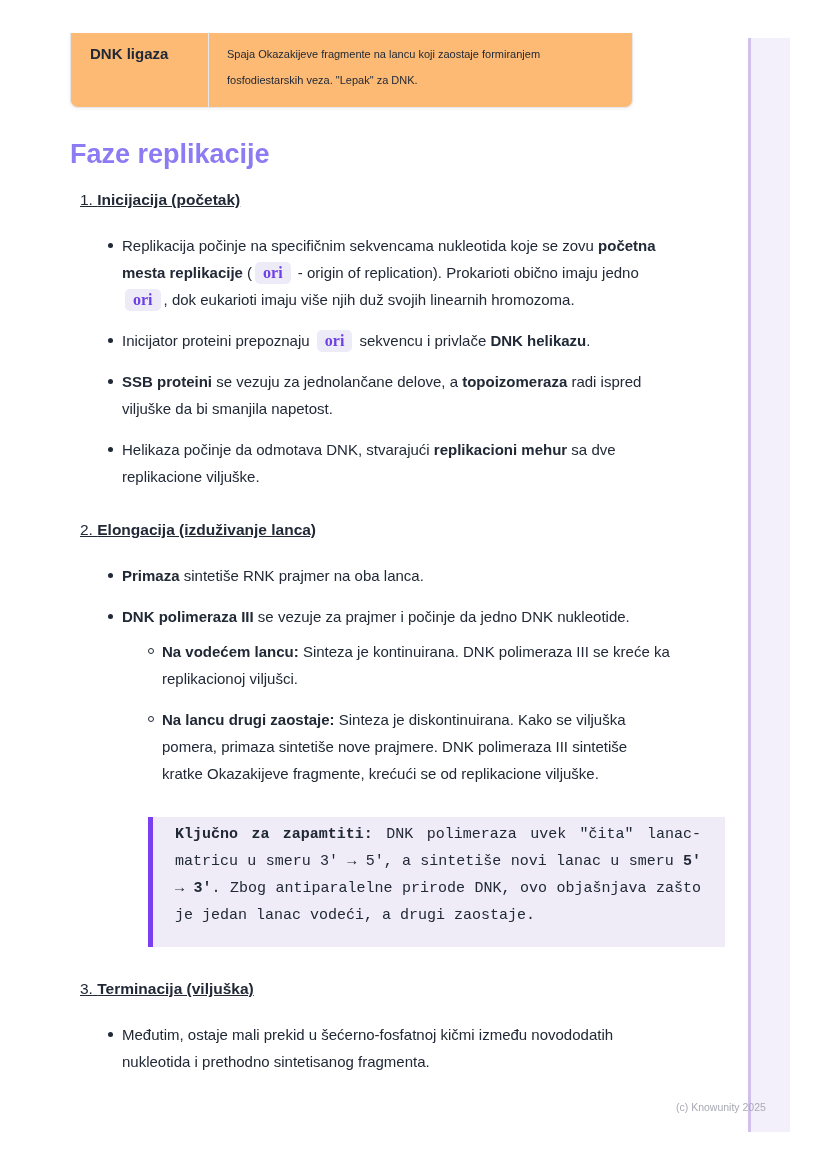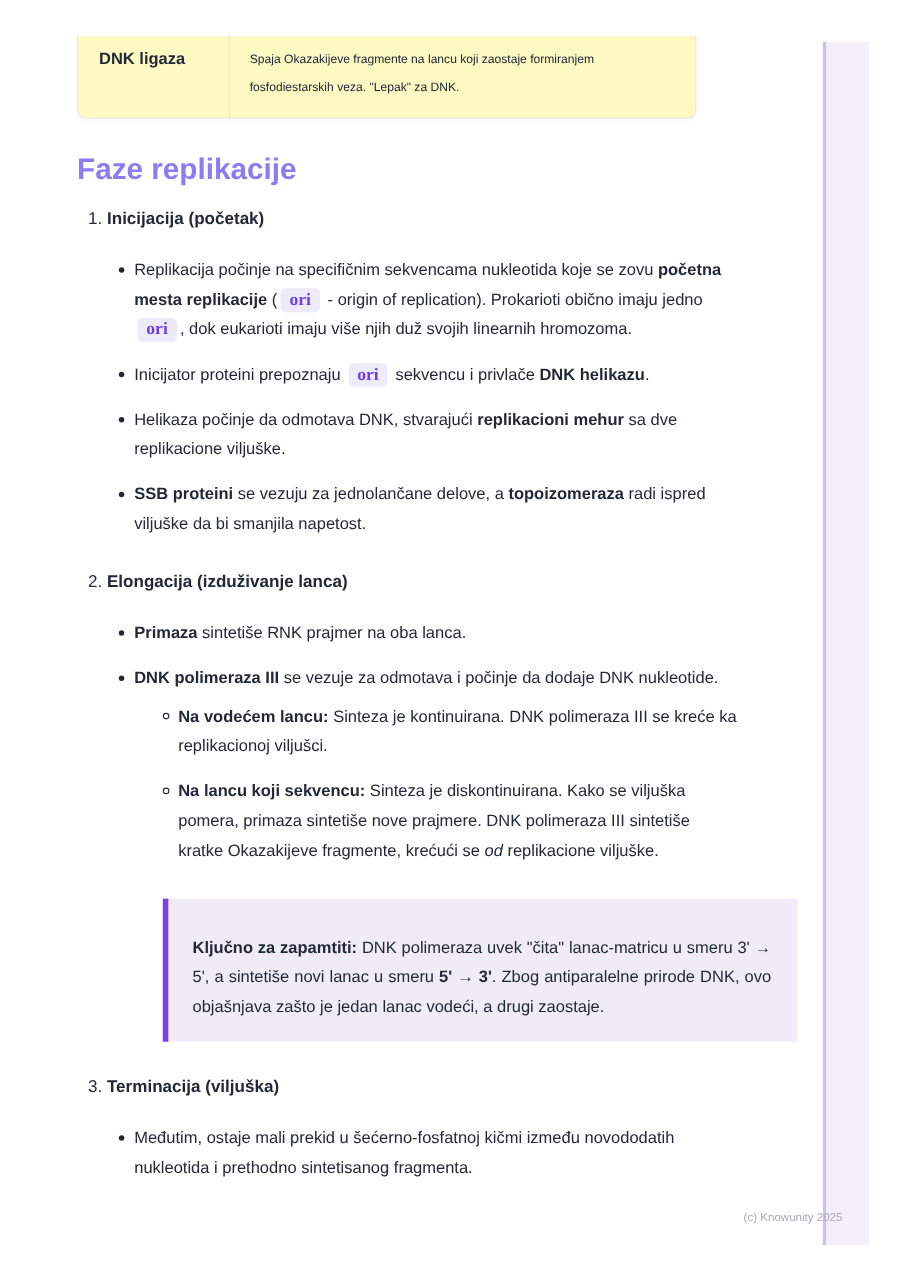--- a/index.html
+++ b/index.html
@@ -4,57 +4,57 @@
 <style>
   * { margin:0; padding:0; box-sizing:border-box; }
   html,body { width:828px; height:1171px; background:#ffffff; overflow:hidden;
               font-family:"Liberation Sans", sans-serif; color:var(--text,#212936); }
 
   .doc { position:absolute; left:0; top:0; width:828px; padding:33px 0 0 70px; }
 
   
   .defn-table { width:563px; border:1px solid var(--table-border,#e6e7eb); border-top:none;
                 border-radius:0 0 8px 8px; box-shadow:0 1px 4px rgba(30,30,60,.06);
-                display:flex; background:#fef9c3;justify-content:space-between; }
+                display:flex; background:#fdba74;justify-content:space-between; }
   .defn-term { width:138px; padding:8px 10px 8px 19px; font-weight:700; font-size:15px;
                line-height:26px; border-right:1px solid var(--table-border,#e6e7eb); }
   .defn-def  { flex:1; padding:8px 20px 14px 18px; font-size:11px; line-height:26px; }
 
   .page-heading { margin:34px 0 0 0; font-size:27px; line-height:24px; font-weight:700;
                   color:var(--accent,#8c7bf2); }
 
   .phases { list-style:none; margin:22px 0 0 0; width:600px; }
   .phase  { margin:0; }
   .phase + .phase { margin-top:0; }
-  .phase-title { padding-left:10px; font-size:15.5px; line-height:24px; margin-top:28px; }
+  .phase-title { padding-left:10px; font-size:15.5px; line-height:24px; margin-top:28px;text-decoration:underline; }
   .phase:first-child .phase-title { margin-top:0; }
   .phase-title .ttl { font-weight:700; }
 
   ul.bullets { list-style:none; margin:20px 0 0 0; padding-left:52px; }
   ul.bullets > li { position:relative; font-size:15px; line-height:27px; margin-bottom:14px; }
   ul.bullets > li::before { content:''; position:absolute; left:-14px; top:11px;
                             width:5px; height:5px; border-radius:50%;
                             background:var(--text,#212936); }
 
   ul.sub { list-style:none; margin:8px 0 0 0; padding-left:40px; }
   ul.sub > li { position:relative; font-size:15px; line-height:27px; margin-bottom:14px; }
   ul.sub > li::before { content:''; position:absolute; left:-14px; top:10px;
                         width:4px; height:4px; border-radius:50%; background:transparent;
                         border:1.5px solid var(--text,#212936); }
   ul.sub > li:last-child { margin-bottom:0; }
 
   .seg-b { font-weight:700; }
-  .seg-i { font-style:italic; }
+  .seg-i { }
   .code-chip { font-family:Liberation Serif, serif; font-weight:700; font-size:16px;
                color:var(--code-color,#6d3fe4); background:var(--code-bg,#edebf7);
                padding:2px 8px 3px 8px; border-radius:5px; margin:0 3px; white-space:nowrap; }
 
   .callout { margin:30px 0 30px 78px; width:577px; background:var(--callout-bg,#efecf8);
              border-left:5px solid var(--callout-border,#7b3ff0);
-             padding:31px 24px 18px 22px; }
+             padding:4px 24px 18px 22px;font-family:Liberation Mono, monospace; }
   .callout p { font-size:15px; line-height:27px; text-align:justify; }
 
   .side-strip { position:absolute; left:748px; top:38px; width:42px; height:1094px;
                 background:var(--strip-bg,#f3f0fb);
                 border-left:3px solid var(--strip-line,#cfc0ec); z-index:1; }
 
   .watermark { position:absolute; left:676px; top:1101px; z-index:2;
                font-size:10.5px; color:var(--watermark,#a9aab4); }
 </style>
 </head>
@@ -74,37 +74,37 @@
   <ol class="phases">
 
     <li class="phase">
       <div class="phase-title">
         <span class="num">1.</span>
         <span class="ttl">Inicijacija (početak)</span>
       </div>
       <ul class="bullets">
         <li><span>Replikacija počinje na specifičnim sekvencama nukleotida koje se zovu </span><span class="seg-b">početna mesta replikacije</span><span> (</span><span class="code-chip">ori</span><span> - origin of replication). Prokarioti obično imaju jedno </span><span class="code-chip">ori</span><span>, dok eukarioti imaju više njih duž svojih linearnih hromozoma.</span></li>
         <li><span>Inicijator proteini prepoznaju </span><span class="code-chip">ori</span><span> sekvencu i privlače </span><span class="seg-b">DNK helikazu</span><span>.</span></li>
+        <li><span class="seg-b">SSB proteini</span><span> se vezuju za jednolančane delove, a </span><span class="seg-b">topoizomeraza</span><span> radi ispred viljuške da bi smanjila napetost.</span></li>
         <li><span>Helikaza počinje da odmotava DNK, stvarajući </span><span class="seg-b">replikacioni mehur</span><span> sa dve replikacione viljuške.</span></li>
-        <li><span class="seg-b">SSB proteini</span><span> se vezuju za jednolančane delove, a </span><span class="seg-b">topoizomeraza</span><span> radi ispred viljuške da bi smanjila napetost.</span></li>
       </ul>
     </li>
 
     <li class="phase">
       <div class="phase-title">
         <span class="num">2.</span>
         <span class="ttl">Elongacija (izduživanje lanca)</span>
       </div>
       <ul class="bullets">
         <li><span class="seg-b">Primaza</span><span> sintetiše RNK prajmer na oba lanca.</span></li>
         <li>
-          <span><span class="seg-b">DNK polimeraza III</span><span> se vezuje za odmotava i počinje da dodaje DNK nukleotide.</span></span>
+          <span><span class="seg-b">DNK polimeraza III</span><span> se vezuje za prajmer i počinje da jedno DNK nukleotide.</span></span>
           <ul class="sub">
             <li><span class="seg-b">Na vodećem lancu:</span><span> Sinteza je kontinuirana. DNK polimeraza III se kreće ka replikacionoj viljušci.</span></li>
-            <li><span class="seg-b">Na lancu koji sekvencu:</span><span> Sinteza je diskontinuirana. Kako se viljuška pomera, primaza sintetiše nove prajmere. DNK polimeraza III sintetiše kratke Okazakijeve fragmente, krećući se </span><span class="seg-i">od</span><span> replikacione viljuške.</span></li>
+            <li><span class="seg-b">Na lancu drugi zaostaje:</span><span> Sinteza je diskontinuirana. Kako se viljuška pomera, primaza sintetiše nove prajmere. DNK polimeraza III sintetiše kratke Okazakijeve fragmente, krećući se </span><span class="seg-i">od</span><span> replikacione viljuške.</span></li>
           </ul>
         </li>
       </ul>
       <div class="callout">
         <p><span class="seg-b">Ključno za zapamtiti:</span><span> DNK polimeraza uvek "čita" lanac-matricu u smeru 3' → 5', a sintetiše novi lanac u smeru </span><span class="seg-b">5' → 3'</span><span>. Zbog antiparalelne prirode DNK, ovo objašnjava zašto je jedan lanac vodeći, a drugi zaostaje.</span></p>
       </div>
     </li>
 
     <li class="phase">
       <div class="phase-title">

